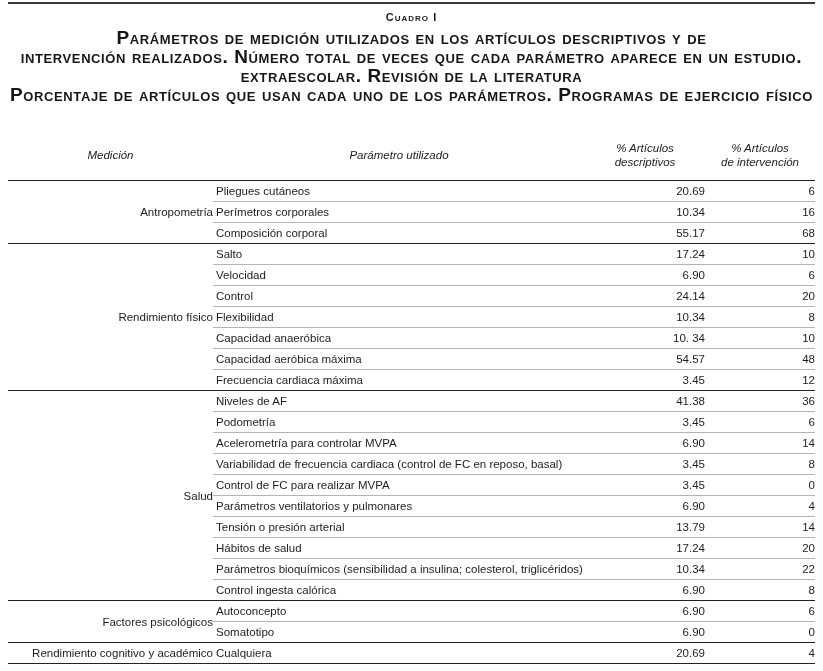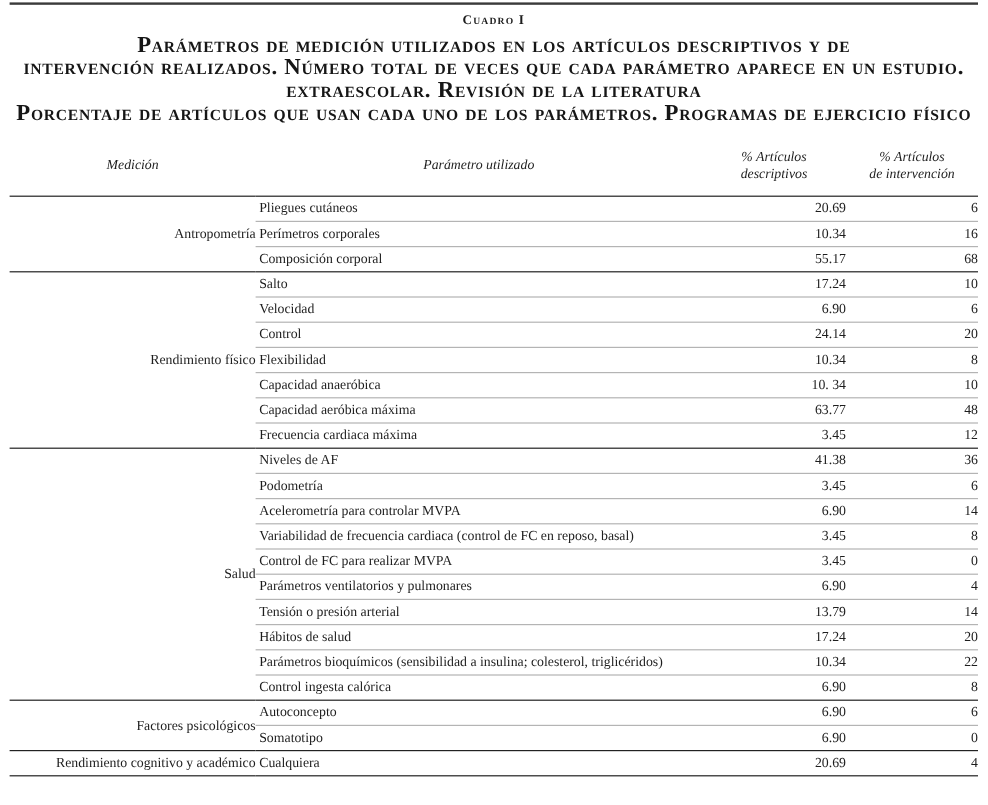--- a/index.html
+++ b/index.html
@@ -1,33 +1,33 @@
 <!DOCTYPE html>
 <html><head>
 <meta charset="utf-8">
 <style>
   html,body{margin:0;padding:0;background:#ffffff;}
   body{
     width:823px;height:671px;overflow:hidden;
     font-family:"Liberation Sans","DejaVu Sans",sans-serif;
     color:#1d1d1d;
   }
-  .page{width:807px;margin:0 auto;padding-top:2px;font-family:Liberation Serif, serif;}
+  .page{width:807px;margin:0 auto;padding-top:2px;}
   .top-rule{border-top:2px solid #3a3a3a;height:0;}
   .caption{
     text-align:center;font-weight:bold;font-size:11px;
     font-variant:small-caps;letter-spacing:1px;margin-top:7px;
   }
   .subtitle{
     text-align:center;font-weight:bold;font-size:19px;
     font-variant:small-caps;letter-spacing:0.6px;line-height:19px;
     margin-top:5px;color:#161616;
   }
   table.data{
-    width:100%;border-collapse:collapse;margin-top:20px;
+    width:100%;border-collapse:collapse;margin-top:37px;
     font-size:11.5px;table-layout:fixed;
   }
   th{
     font-style:italic;font-weight:normal;font-size:11.5px;
     line-height:14px;white-space:pre-line;vertical-align:middle;
     text-align:center;padding:0 0 11px 0;
     border-bottom:1.5px solid #222;
   }
   tbody td{
     height:20px;padding:0;border-bottom:1px solid #b4b4b4;
@@ -109,21 +109,21 @@
           <td class="num">10.34</td>
           <td class="num">8</td>
         </tr>
         <tr>
           <td class="param">Capacidad anaeróbica</td>
           <td class="num">10. 34</td>
           <td class="num">10</td>
         </tr>
         <tr>
           <td class="param">Capacidad aeróbica máxima</td>
-          <td class="num">63.77</td>
+          <td class="num">54.57</td>
           <td class="num">48</td>
         </tr>
         <tr class="group-end">
           <td class="param">Frecuencia cardiaca máxima</td>
           <td class="num">3.45</td>
           <td class="num">12</td>
         </tr>
         <tr>
           <td rowspan="10" class="cat">Salud</td>
           <td class="param">Niveles de AF</td>

